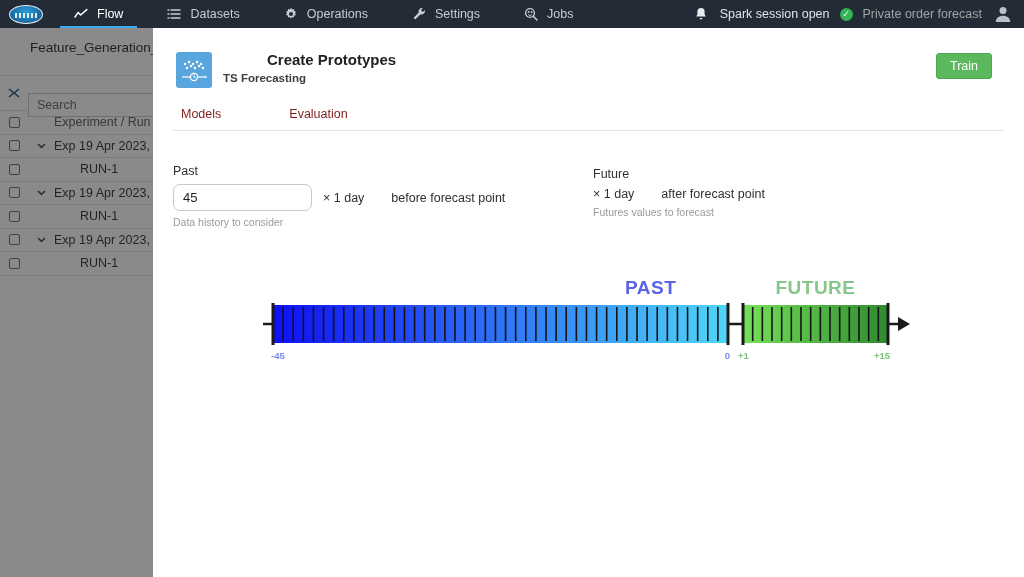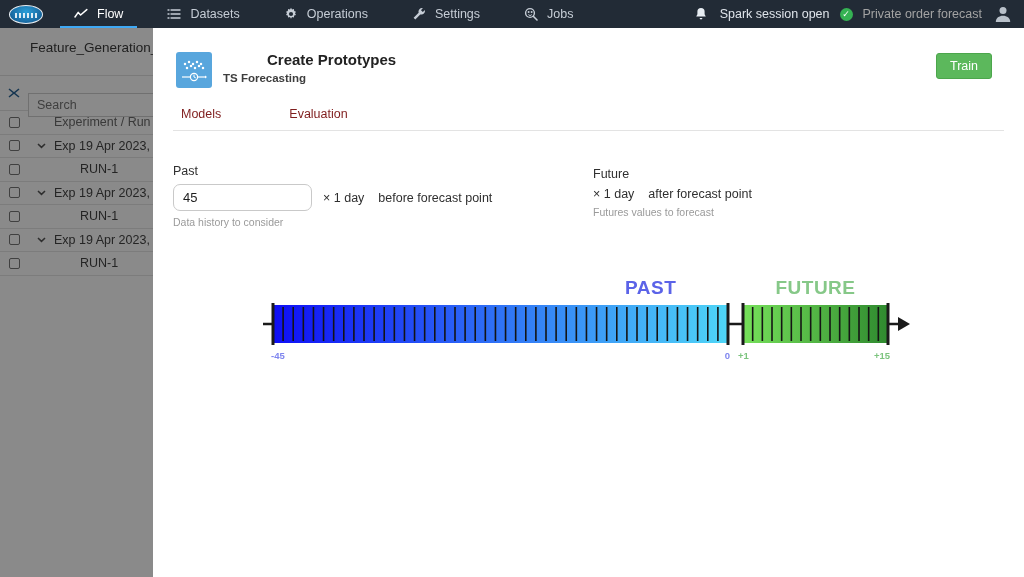--- a/index.html
+++ b/index.html
@@ -137,21 +137,21 @@
   .field.past   { left: 20px;  top: 33px; }
   .field.future { left: 440px; top: 36px; }
   .f-label { font-size: 12.5px; color: #2f2f2f; margin-bottom: 6px; }
   .f-row { display: flex; align-items: center; gap: 11px; }
   .f-input {
     width: 139px; height: 27px; border: 1px solid #c9c9c9; background: #fff;
     font-size: 13px; color: #1d1d1d; padding: 0 9px; outline: none; border-radius: 7px;
     font-family: "Liberation Sans", sans-serif;
   }
   .f-mult { font-size: 12.5px; color: #2f2f2f; white-space: nowrap; }
-  .f-after { font-size: 12.5px; color: #2f2f2f; white-space: nowrap; margin-left: 3px; text-align: right; }
+  .f-after { font-size: 12.5px; color: #2f2f2f; white-space: nowrap; margin-left: 16px; text-align: right; }
   .f-help { font-size: 10.5px; color: #9a9a9a; margin-top: 5px; }
 
   
   .diagram { position: relative; height: 140px; margin-top: 26px; }
   .diagram svg { display: block; }
 
   .lbl-past   { font-family: "Liberation Sans", sans-serif; font-size: 19px; font-weight: bold; fill: #5b63e8; letter-spacing: .5px; }
   .lbl-future { font-family: "Liberation Sans", sans-serif; font-size: 19px; font-weight: bold; fill: #86c888; letter-spacing: .5px; }
   .tick-lbl-blue  { font-family: "Liberation Sans", sans-serif; font-size: 9.5px; font-weight: bold; fill: #7f86ef; }
   .tick-lbl-green { font-family: "Liberation Sans", sans-serif; font-size: 9.5px; font-weight: bold; fill: #7cc47e; }

